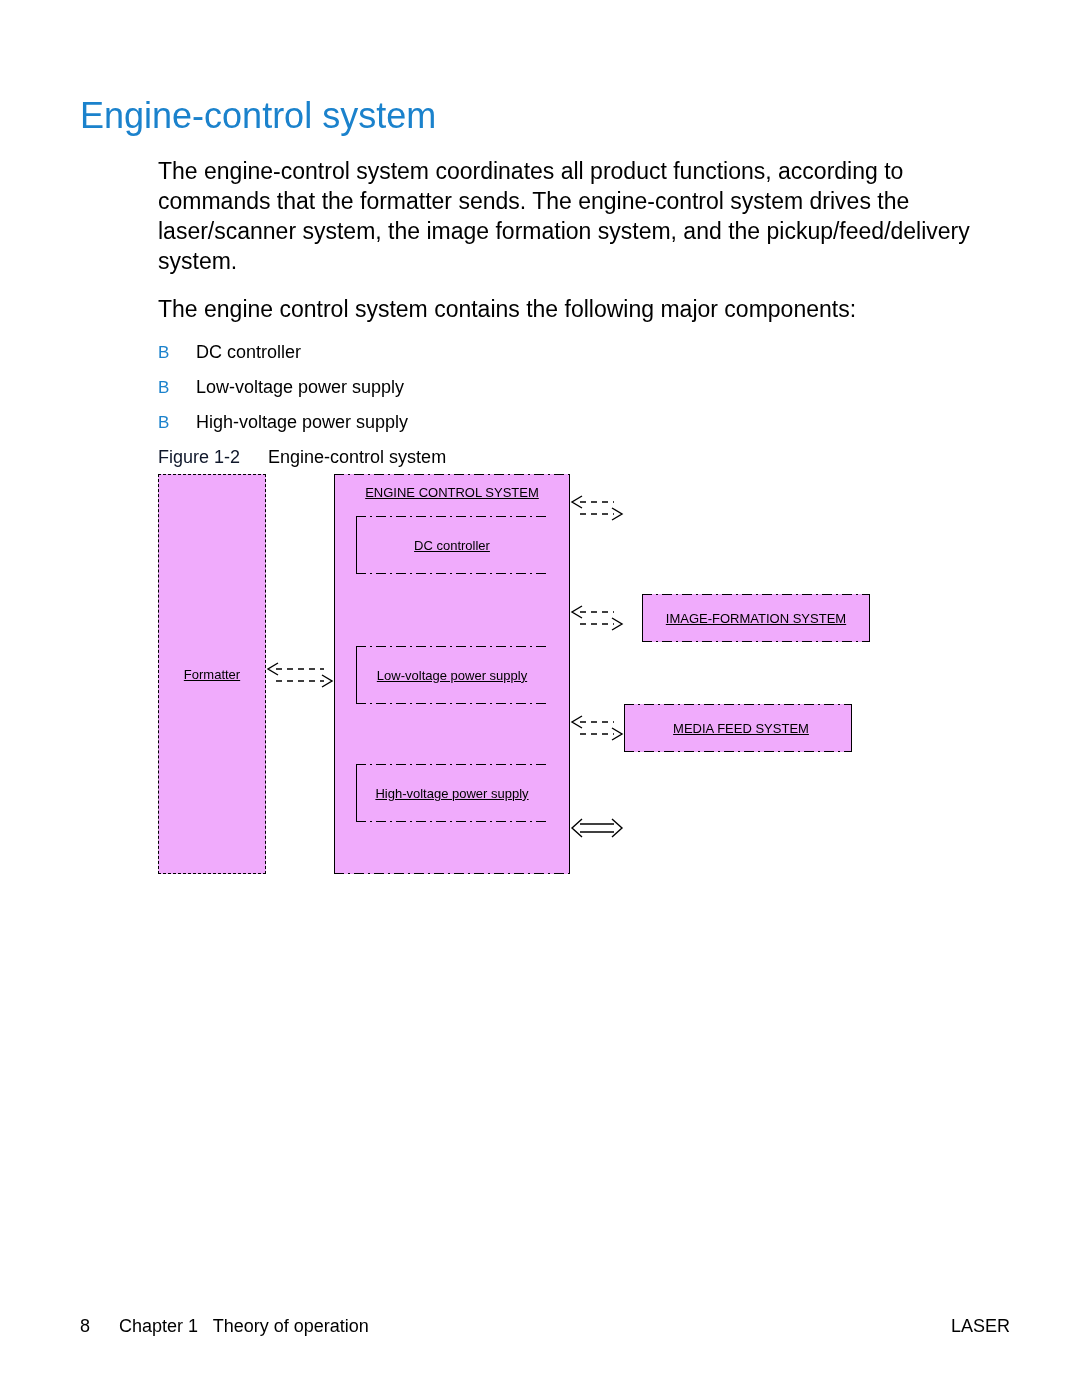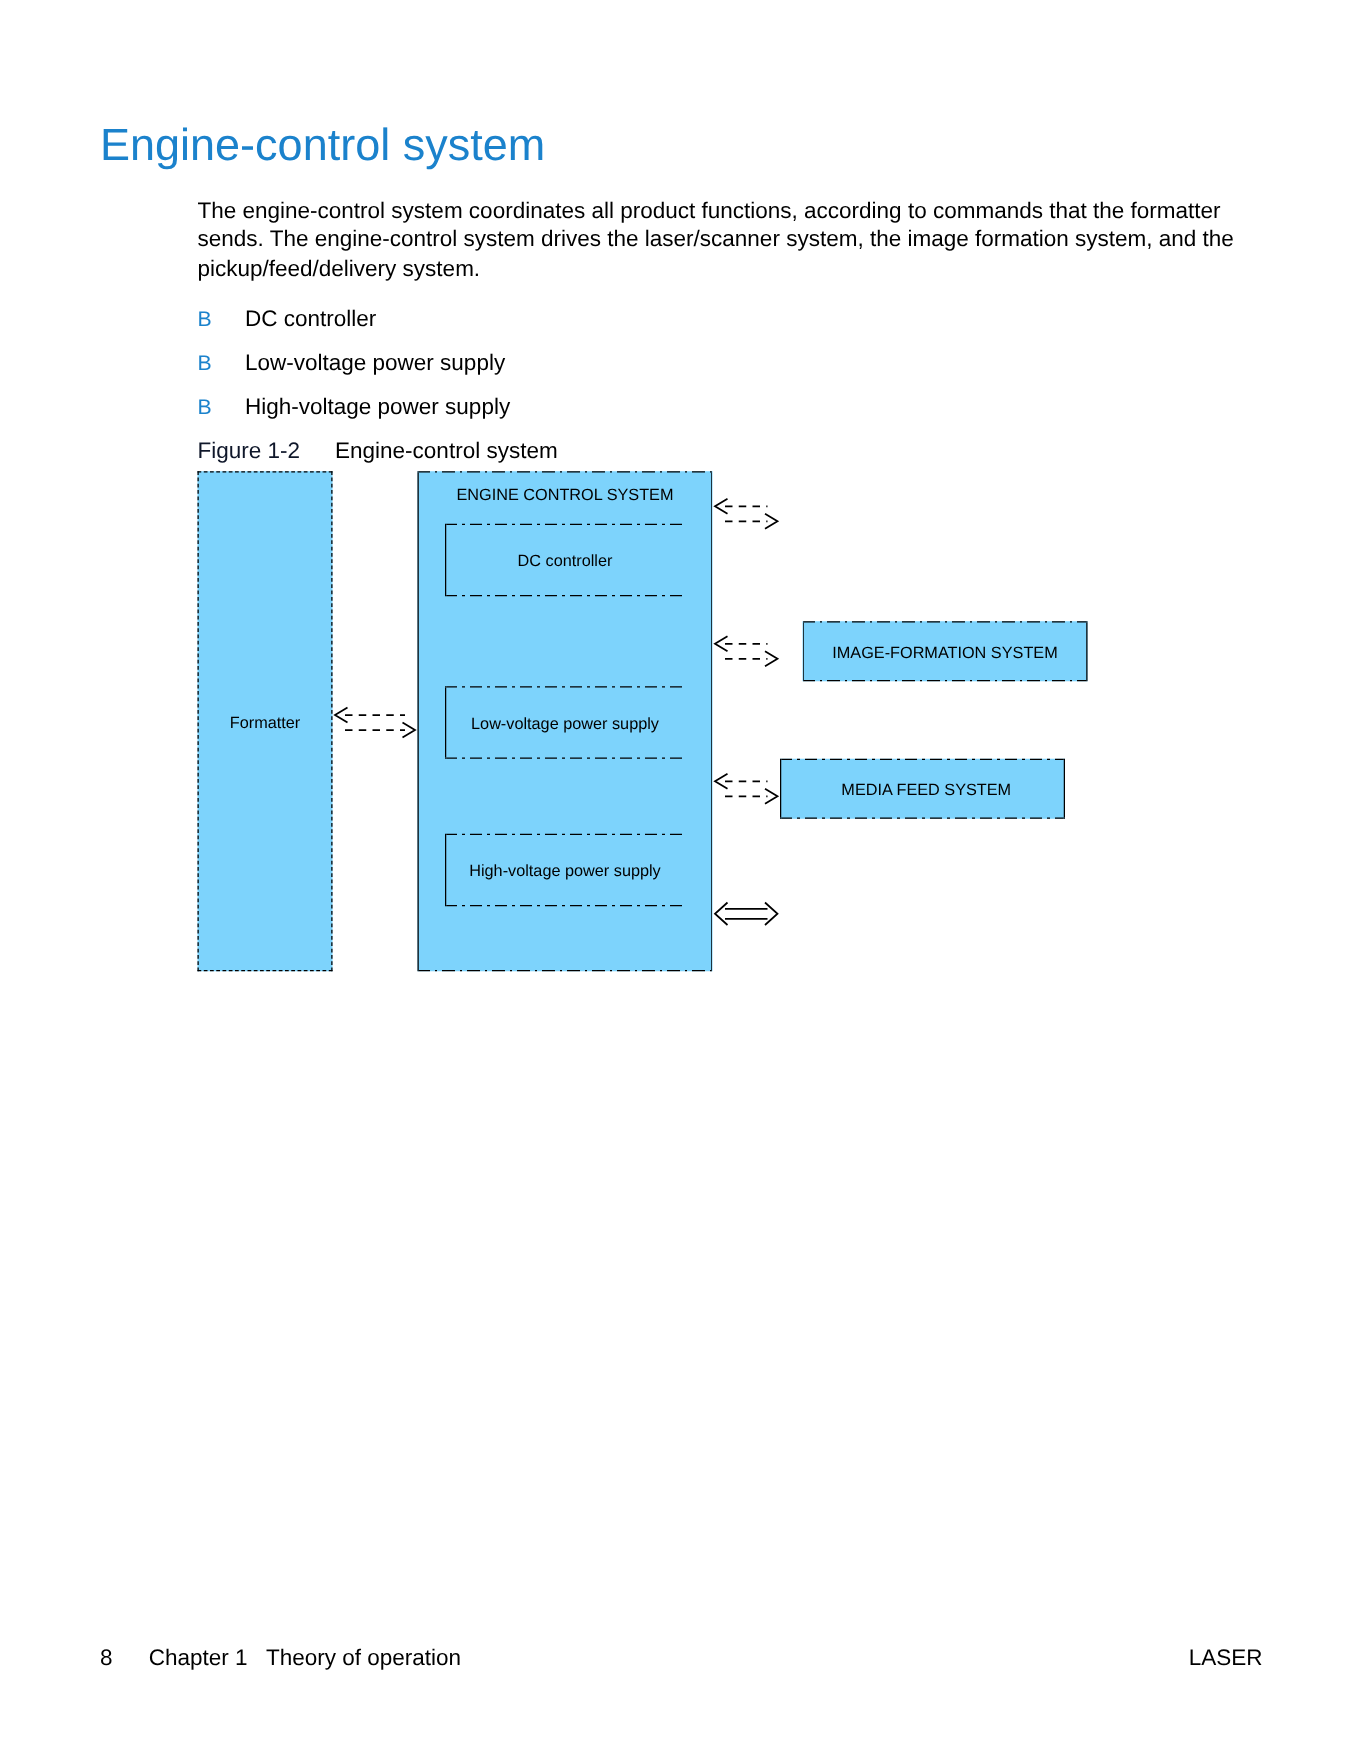--- a/index.html
+++ b/index.html
@@ -23,21 +23,21 @@
     font-weight:400;
     color:#1b82cc;
     margin:0 0 20px 0;
   }
   .body-col{
     margin-left:78px;
   }
   p{
     margin:0 0 18px 0;
     line-height:1.3;
-    font-size:18px;
+    font-size:23px;
   }
   ul.bullets{
     list-style:none;
     padding:0;
     margin:0 0 14px 0;
   }
   ul.bullets li{
     display:flex;
     align-items:baseline;
     margin:0 0 14px 0;
@@ -66,21 +66,22 @@
   }
   .box{
     position:absolute;
     box-sizing:border-box;
     display:flex;
     align-items:center;
     justify-content:center;
     text-align:center;
     font-size:13px;
     padding:4px 6px;
-    background:#7dd3fc;
+    background:#f0abfc;
+    text-decoration:underline;
   }
   .dashed   { border:1.4px dashed #000; }
   .dashdot  {
     border:1.4px dashed #000;
     border-image: repeating-linear-gradient(to right,#000 0 10px,transparent 10px 14px,#000 14px 16px,transparent 16px 20px) 1;
     
     border-style:dashed;
   }
   .eng-title{
     align-items:flex-start;
@@ -107,20 +108,21 @@
   .footer .chap .ch{margin-right:10px;}
 </style>
 </head>
 <body>
 
 <div class="page">
   <h1 class="title">Engine-control system</h1>
 
   <div class="body-col">
     <p>The engine-control system coordinates all product functions, according to commands that the formatter sends. The engine-control system drives the laser/scanner system, the image formation system, and the pickup/feed/delivery system.</p>
+    <p>The engine control system contains the following major components:</p>
 
     <ul class="bullets">
       <li>
         <span class="b">B</span>
         <span>DC controller</span>
       </li>
       <li>
         <span class="b">B</span>
         <span>Low-voltage power supply</span>
       </li>

